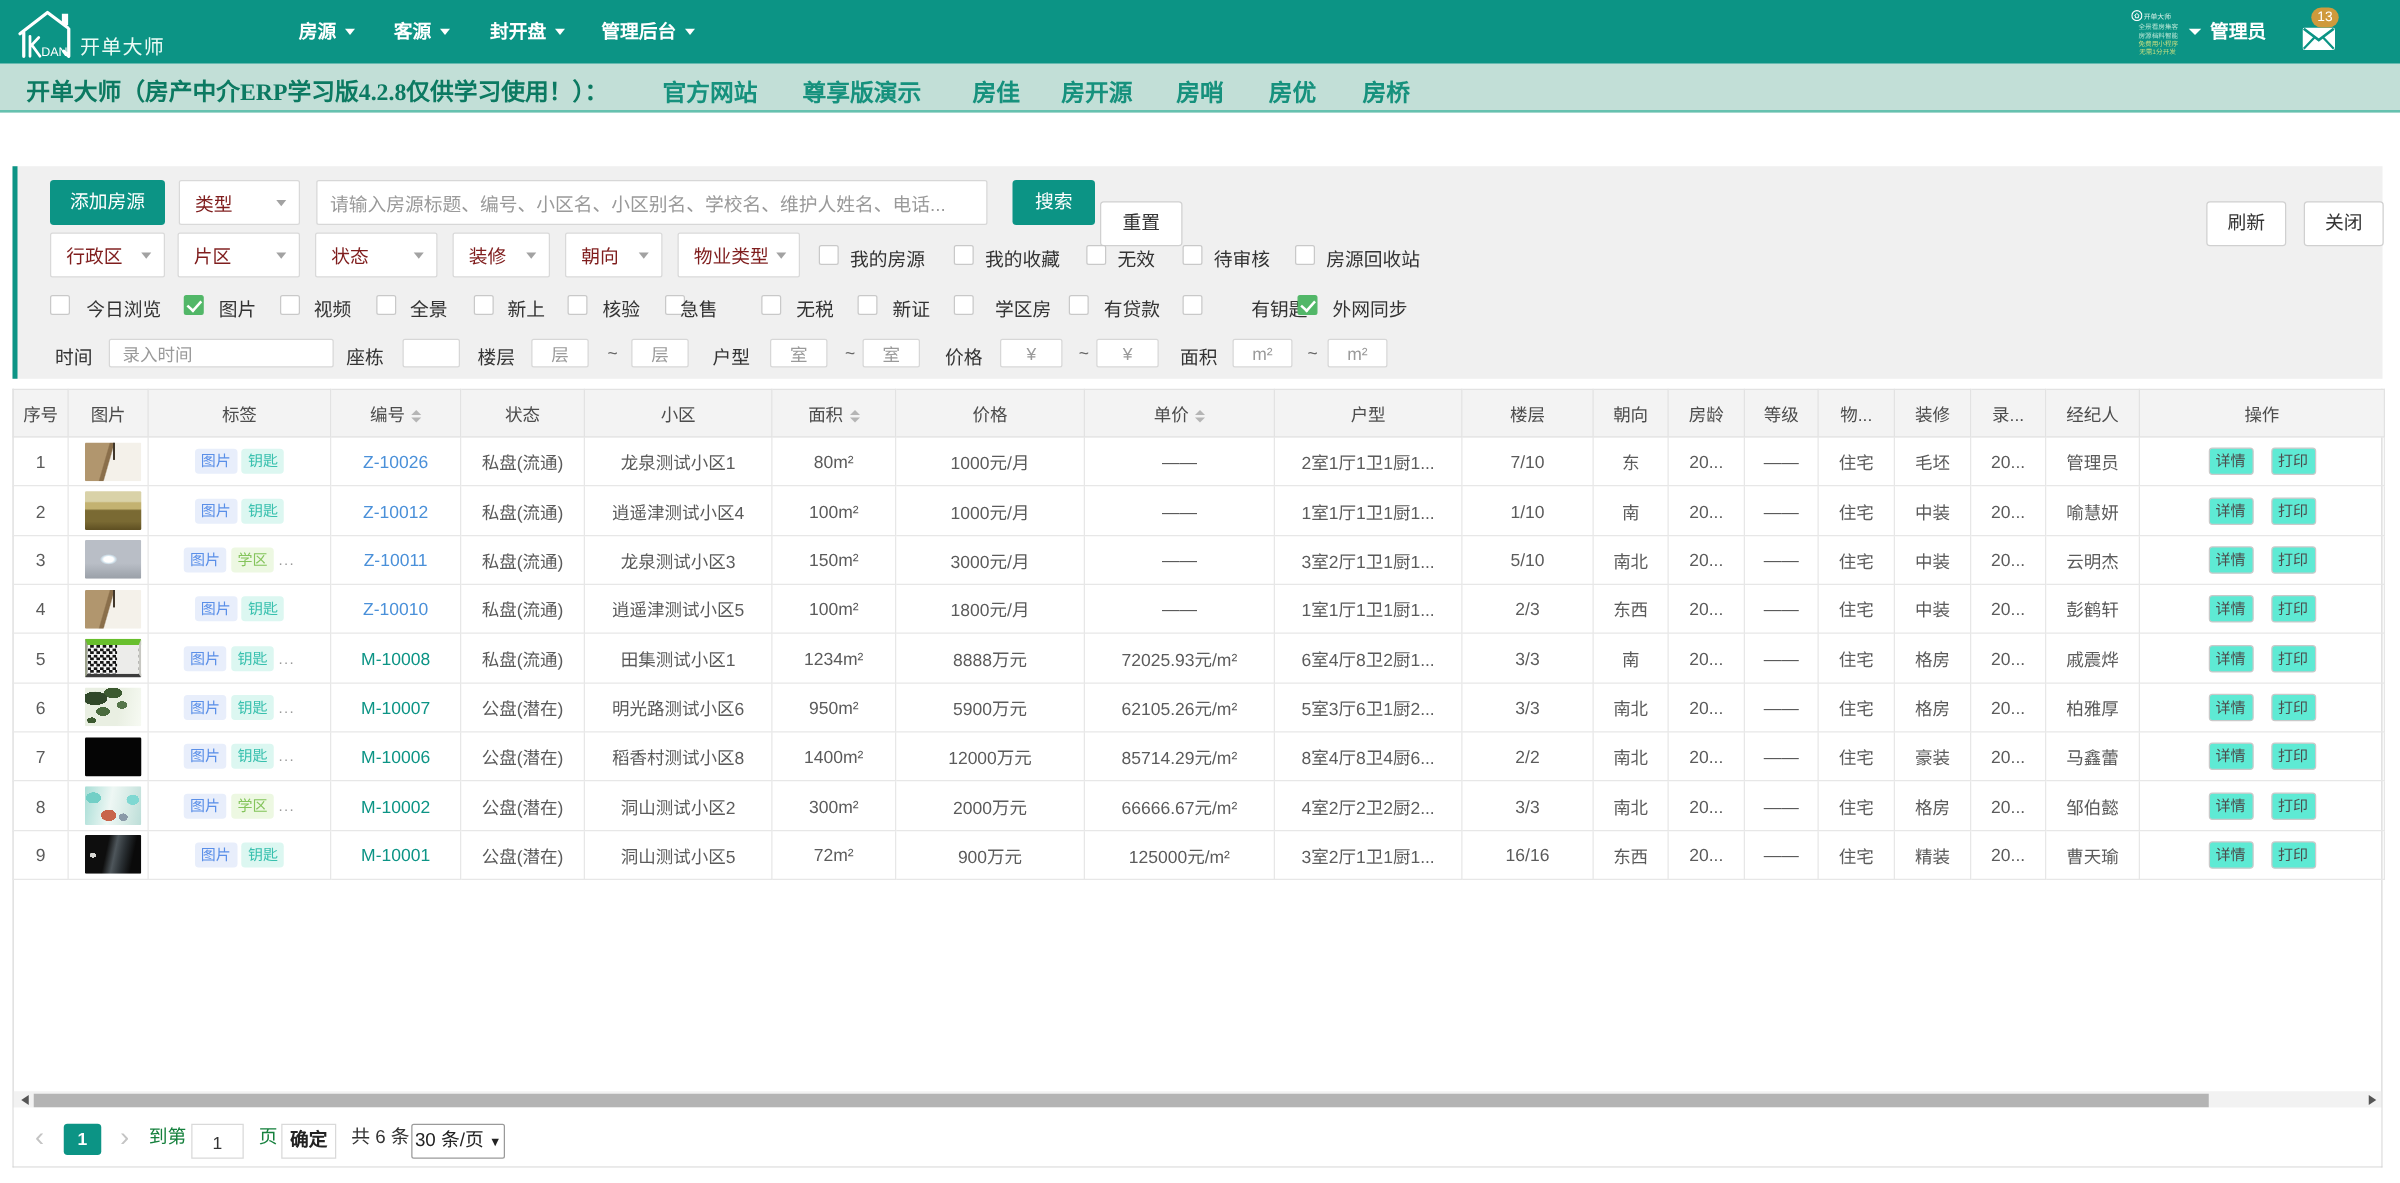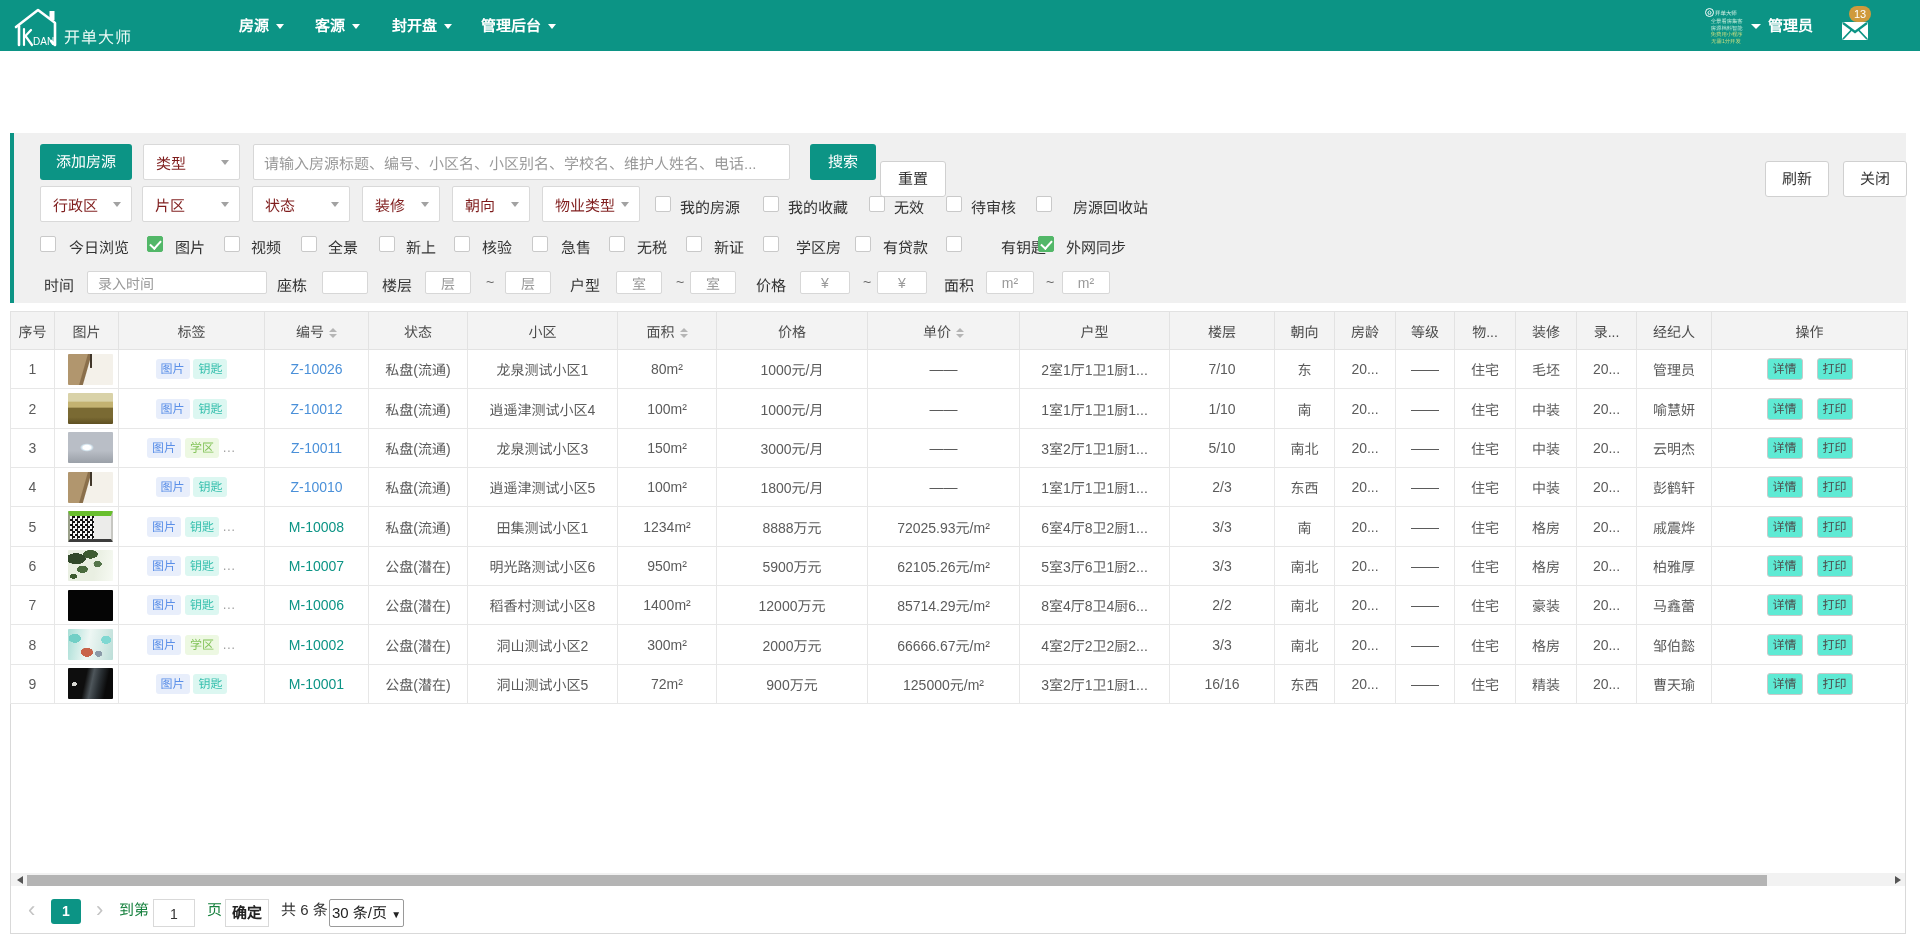--- a/index.html
+++ b/index.html
@@ -174,20 +174,30 @@
     </div>
     <div class="admin"><span class="car"></span>管理员</div>
     <svg style="position:absolute;left:1842px;top:22px;" width="26" height="18" viewBox="0 0 26 18">
       <rect x="0" y="0" width="26" height="18" rx="2" fill="#fff"></rect>
       <path d="M1 1 L13 10 L25 1" stroke="#0c9485" stroke-width="2.2" fill="none"></path>
       <path d="M1 17 L9.5 8 M25 17 L16.5 8" stroke="#0c9485" stroke-width="1.8" fill="none"></path>
     </svg>
     <div class="badge">13</div>
   </div>
 
+  <div class="notice">
+    <span class="tt">开单大师（房产中介ERP学习版4.2.8仅供学习使用！）：</span>
+    <a style="left:530px;">官方网站</a>
+    <a style="left:642px;">尊享版演示</a>
+    <a style="left:778px;">房佳</a>
+    <a style="left:849px;">房开源</a>
+    <a style="left:941px;">房哨</a>
+    <a style="left:1015px;">房优</a>
+    <a style="left:1090px;">房桥</a>
+  </div>
 
 
   <div class="filter">
 
     <div class="fbtn" style="left:26px; top:11px; width:92px; height:36px; line-height:36px;">添加房源</div>
     <div class="sel" style="left:129px; top:11px; width:97px; height:36px;">
         <span class="plc">类型</span>
         <span class="car"></span>
       </div>
     <div class="inp" style="left:239px; top:11px; width:537px; height:36px; font-size:15px;">
@@ -224,36 +234,36 @@
       </div>
     <div class="cb" style="left:641px; top:63px;"></div>
       <div class="flab" style="left:666px; top:63px;">我的房源</div>
     <div class="cb" style="left:749px; top:63px;"></div>
       <div class="flab" style="left:774px; top:63px;">我的收藏</div>
     <div class="cb" style="left:855px; top:63px;"></div>
       <div class="flab" style="left:880px; top:63px;">无效</div>
     <div class="cb" style="left:932px; top:63px;"></div>
       <div class="flab" style="left:957px; top:63px;">待审核</div>
     <div class="cb" style="left:1022px; top:63px;"></div>
-      <div class="flab" style="left:1047px; top:63px;margin-left:12px;">房源回收站</div>
+      <div class="flab" style="left:1047px; top:63px;">房源回收站</div>
 
     <div class="cb" style="left:26px; top:103px;"></div>
       <div class="flab" style="left:55px; top:103px;">今日浏览</div>
     <div class="cb on" style="left:133px; top:103px;"></div>
       <div class="flab" style="left:161px; top:103px;">图片</div>
     <div class="cb" style="left:210px; top:103px;"></div>
       <div class="flab" style="left:237px; top:103px;">视频</div>
     <div class="cb" style="left:287px; top:103px;"></div>
       <div class="flab" style="left:314px; top:103px;">全景</div>
     <div class="cb" style="left:365px; top:103px;"></div>
       <div class="flab" style="left:392px; top:103px;">新上</div>
     <div class="cb" style="left:440px; top:103px;"></div>
       <div class="flab" style="left:468px; top:103px;">核验</div>
     <div class="cb" style="left:518px; top:103px;"></div>
-      <div class="flab" style="left:547px; top:103px;text-align:right;">急售</div>
+      <div class="flab" style="left:530px; top:103px;text-align:right;">急售</div>
     <div class="cb" style="left:595px; top:103px;"></div>
       <div class="flab" style="left:623px; top:103px;">无税</div>
     <div class="cb" style="left:672px; top:103px;"></div>
       <div class="flab" style="left:700px; top:103px;">新证</div>
     <div class="cb" style="left:749px; top:103px;"></div>
       <div class="flab" style="left:782px; top:103px;">学区房</div>
     <div class="cb" style="left:841px; top:103px;"></div>
       <div class="flab" style="left:869px; top:103px;">有贷款</div>
     <div class="cb" style="left:932px; top:103px;"></div>
       <div class="flab" style="left:961px; top:103px;margin-left:26px;">有钥匙</div>

